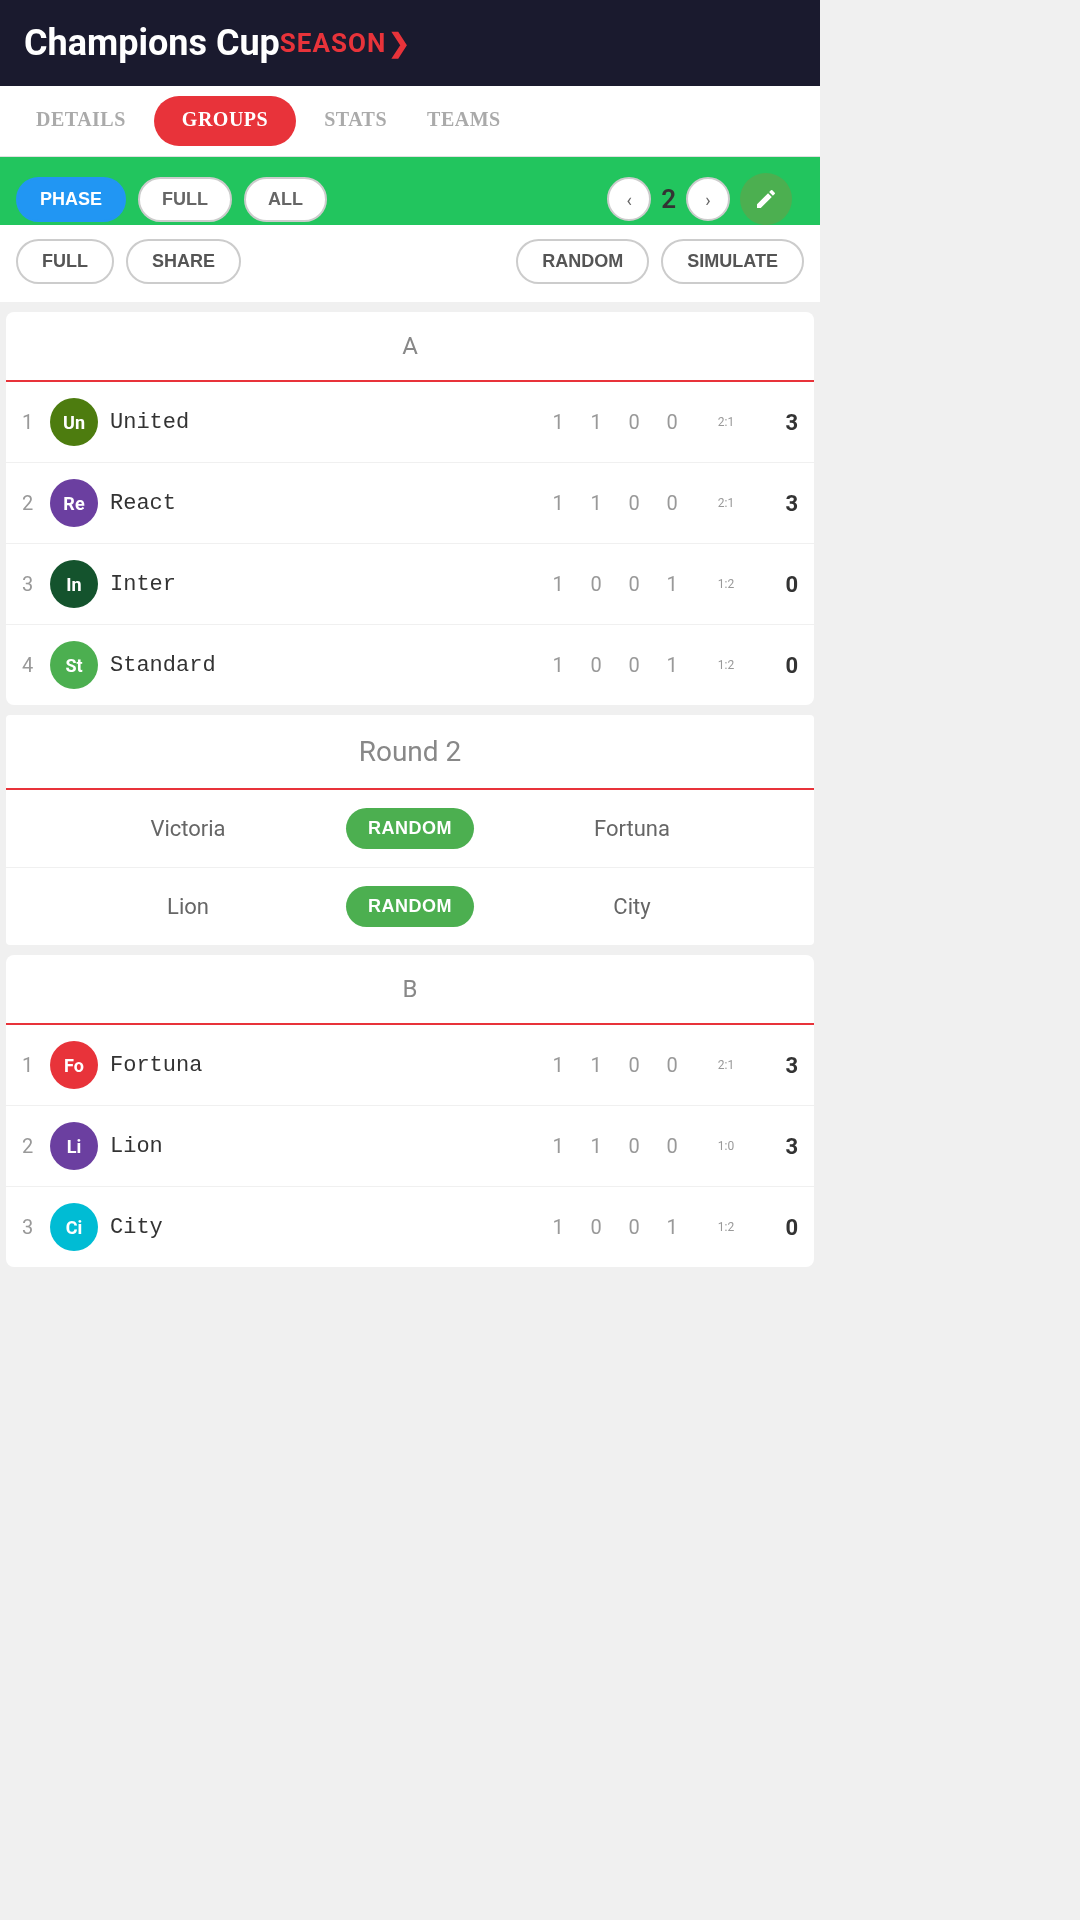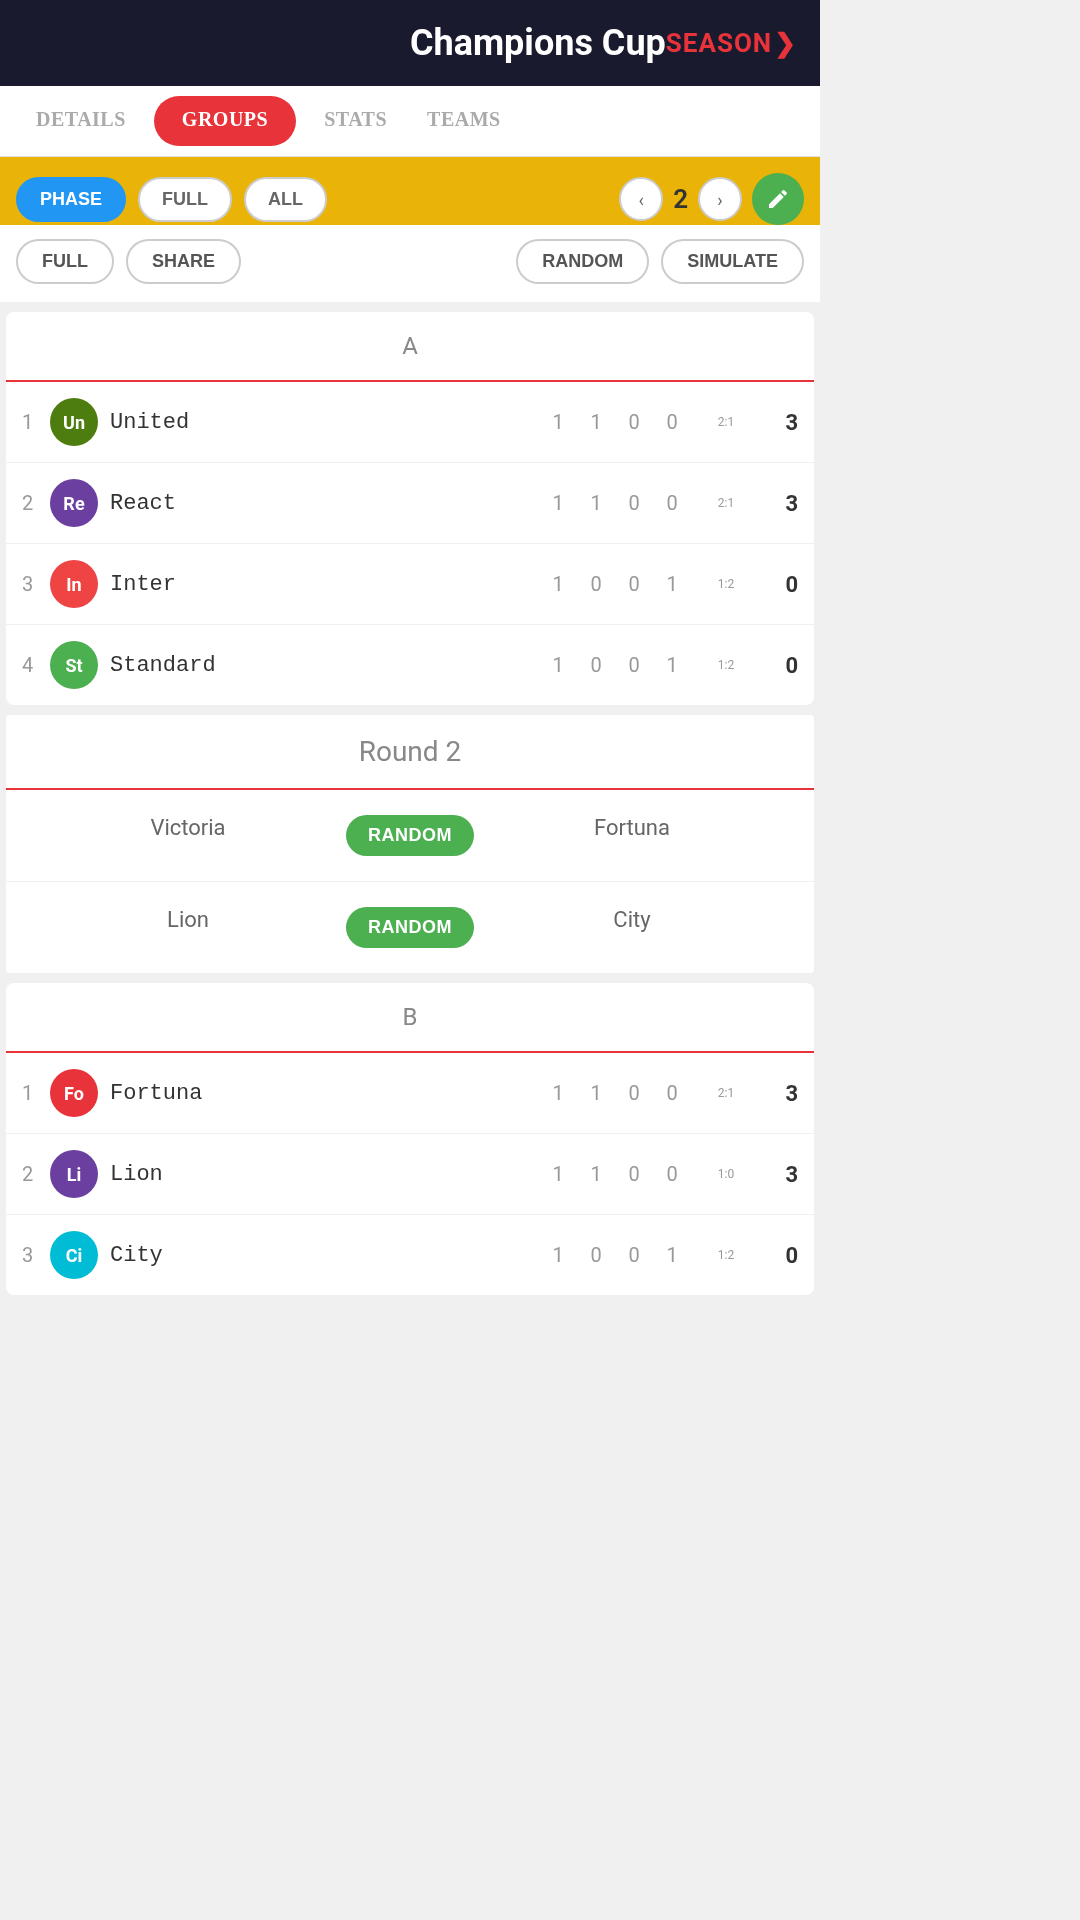--- a/index.html
+++ b/index.html
@@ -10,21 +10,21 @@
       width: 820px;
       min-height: 1920px;
     }
 
     
     .header {
       background: #1a1a2e;
       padding: 22px 24px;
       display: flex;
       align-items: center;
-      justify-content: flex-end;
+      justify-content: flex-start;
     }
     .header-title {
       color: white;
       font-size: 36px;
       font-weight: 700;
     }
     .header-season {
       display: flex;
       align-items: center;
       gap: 2px;
@@ -63,22 +63,22 @@
       background: #e8333a;
       color: white;
       border-radius: 30px;
       border-bottom: 3px solid transparent;
       margin: 10px 8px;
       padding: 12px 28px;
     }
 
     
     .controls {
-      background: #eab308;
-      padding: 16px 16px 0 16px;
+      background: #22c55e;
+      padding: 16px 28px 0 16px;
       display: flex;
       align-items: center;
       gap: 12px;
       flex-wrap: nowrap;
     }
     .pill-btn {
       border-radius: 30px;
       padding: 10px 22px;
       font-size: 18px;
       font-weight: 600;
@@ -235,21 +235,22 @@
     .round-header {
       text-align: center;
       padding: 20px;
       font-size: 28px;
       color: #888;
       font-weight: 400;
       border-bottom: 2px solid #e8333a;
     }
     .match-row {
       display: flex;
-      padding: 25px 24px;
+      align-items: center;
+      padding: 18px 24px;
       border-bottom: 1px solid #f0f0f0;
     }
     .match-row:last-child { border-bottom: none; }
     .match-team {
       flex: 1;
       font-size: 22px;
       color: #666;
       text-align: center;
     }
     .match-btn {
@@ -337,21 +338,21 @@
         <span class="stat">1</span>
         <span class="stat">1</span>
         <span class="stat">0</span>
         <span class="stat">0</span>
         <span class="score">2:1</span>
         <span class="points">3</span>
       </div>
     </div>
         <div class="team-row">
       <span class="rank">3</span>
-      <div class="team-avatar" style="background:#ef4444">In</div>
+      <div class="team-avatar" style="background:#14532d">In</div>
       <span class="team-name">Inter</span>
       <div class="stats-row">
         <span class="stat">1</span>
         <span class="stat">0</span>
         <span class="stat">0</span>
         <span class="stat">1</span>
         <span class="score">1:2</span>
         <span class="points">0</span>
       </div>
     </div>

